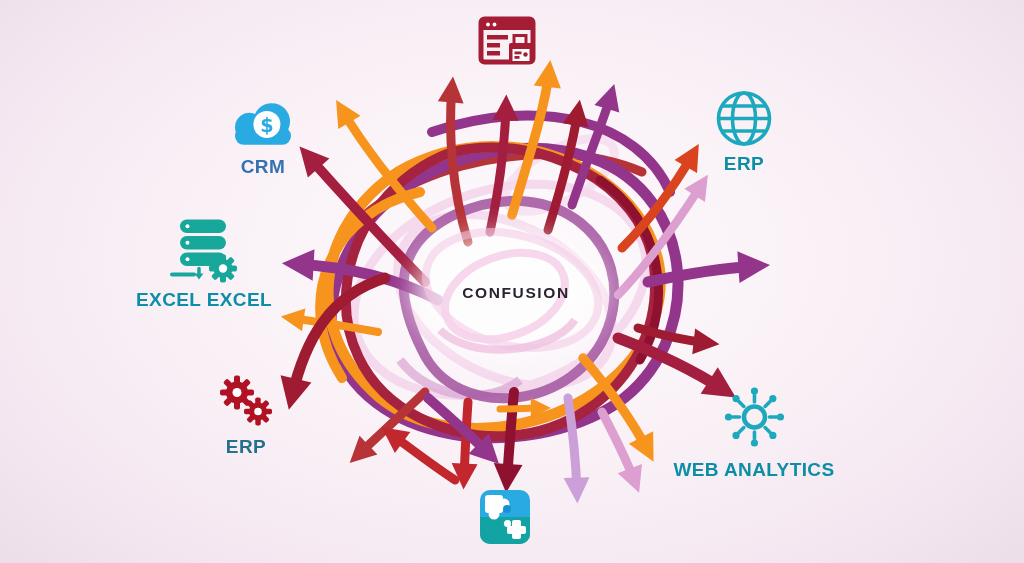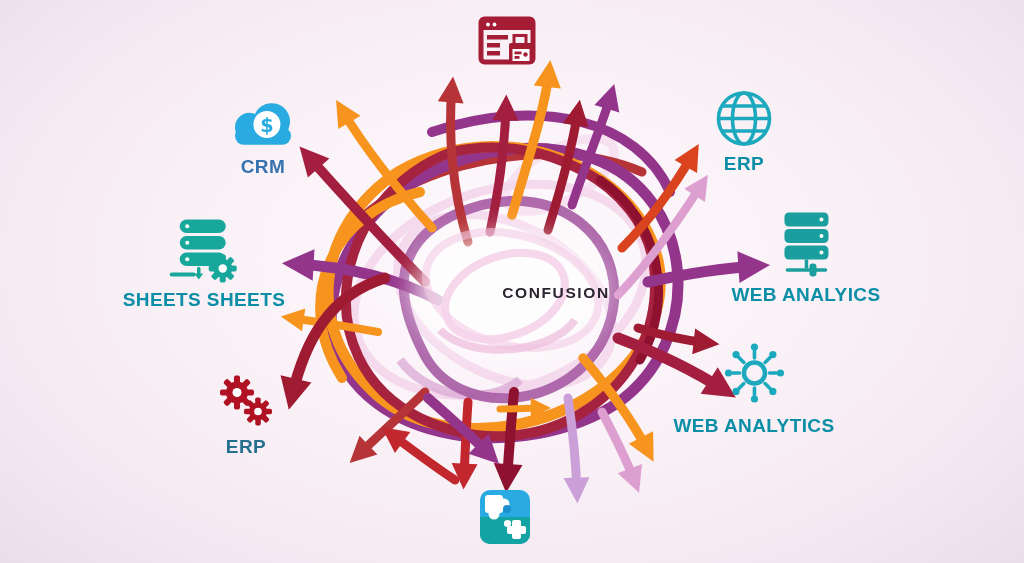--- a/index.html
+++ b/index.html
@@ -19,21 +19,20 @@
   .node .label{
     font-size:19px;font-weight:bold;letter-spacing:.4px;white-space:nowrap;
   }
   .n-crm .label{color:#3572b0;}
   .n-teal .label{color:#0c8fa6;}
   .n-erpb .label{color:#256f8f;}
   .center-label{
     position:absolute;left:516px;top:293px;transform:translate(-50%,-50%);
     font-size:15.5px;font-weight:800;letter-spacing:1.6px;color:#2a2430;
     white-space:nowrap;
-    margin-left:40px;
   }
   svg{display:block;}
 </style>
 </head>
 <body>
 
 <div class="stage">
 
   <svg class="tangle" viewBox="0 0 1024 563">
     <defs>
@@ -198,41 +197,23 @@
             <rect x="54" y="37" width="6" height="9" rx="1.8" transform="rotate(135 57 51)"></rect>
             <rect x="54" y="37" width="6" height="9" rx="1.8" transform="rotate(180 57 51)"></rect>
             <rect x="54" y="37" width="6" height="9" rx="1.8" transform="rotate(225 57 51)"></rect>
             <rect x="54" y="37" width="6" height="9" rx="1.8" transform="rotate(270 57 51)"></rect>
             <rect x="54" y="37" width="6" height="9" rx="1.8" transform="rotate(315 57 51)"></rect>
           </g>
           <circle cx="57" cy="51" r="4.2" fill="#fff"></circle>
         </g>
       </svg>
     </span>
-    <span class="label">SHEETS SHEETS</span>
-  </div>
-
-  <div class="node n-teal" style="left:806px;top:258px;">
-    <span>
-      <svg width="52" height="68" viewBox="0 0 52 68">
-        <g fill="#1B9E9E">
-          <rect x="4" y="2" width="44" height="14" rx="4.5"></rect>
-          <rect x="4" y="18.5" width="44" height="14" rx="4.5"></rect>
-          <rect x="4" y="35" width="44" height="14" rx="4.5"></rect>
-        </g>
-        <circle cx="41" cy="9" r="2" fill="#fff"></circle>
-        <circle cx="41" cy="25.5" r="2" fill="#fff"></circle>
-        <circle cx="41" cy="42" r="2" fill="#fff"></circle>
-        <line x1="26" y1="49" x2="26" y2="58" stroke="#1B9E9E" stroke-width="3.5"></line>
-        <line x1="7" y1="59.5" x2="45" y2="59.5" stroke="#1B9E9E" stroke-width="3.5" stroke-linecap="round"></line>
-        <rect x="29" y="53" width="7" height="13" rx="3" fill="#1B9E9E"></rect>
-      </svg>
-    </span>
-    <span class="label">WEB ANALYICS</span>
-  </div>
+    <span class="label">EXCEL EXCEL</span>
+  </div>
+
 
   <div class="node n-erpb" style="left:246px;top:414px;">
     <span>
       <svg width="66" height="60" viewBox="0 0 66 60">
         <g fill="#B01224">
           <circle cx="24" cy="22" r="11"></circle>
           <g>
             <rect x="21" y="5" width="6" height="9" rx="2"></rect>
             <rect x="21" y="5" width="6" height="9" rx="2" transform="rotate(45 24 22)"></rect>
             <rect x="21" y="5" width="6" height="9" rx="2" transform="rotate(90 24 22)"></rect>
@@ -254,21 +235,21 @@
             <rect x="42.2" y="27" width="5.5" height="8" rx="1.8" transform="rotate(270 45 41)"></rect>
             <rect x="42.2" y="27" width="5.5" height="8" rx="1.8" transform="rotate(315 45 41)"></rect>
           </g>
           <circle cx="45" cy="41" r="3.8" fill="#fff"></circle>
         </g>
       </svg>
     </span>
     <span class="label">ERP</span>
   </div>
 
-  <div class="node n-teal" style="left:754px;top:389px;gap:10px;">
+  <div class="node n-teal" style="left:754px;top:433px;gap:10px;">
     <span>
       <svg width="64" height="64" viewBox="0 0 64 64" stroke="#1CA9BE" fill="#1CA9BE">
         <circle cx="32" cy="32" r="10.5" fill="none" stroke-width="4.5"></circle>
         <g stroke-width="3.6" stroke-linecap="round">
           <line x1="47" y1="32" x2="54" y2="32"></line>
             <line x1="42.6" y1="21.4" x2="47.6" y2="16.4"></line>
           <line x1="32" y1="17" x2="32" y2="10"></line>
             <line x1="21.4" y1="21.4" x2="16.4" y2="16.4"></line>
           <line x1="17" y1="32" x2="10" y2="32"></line>
             <line x1="21.4" y1="42.6" x2="16.4" y2="47.6"></line>

